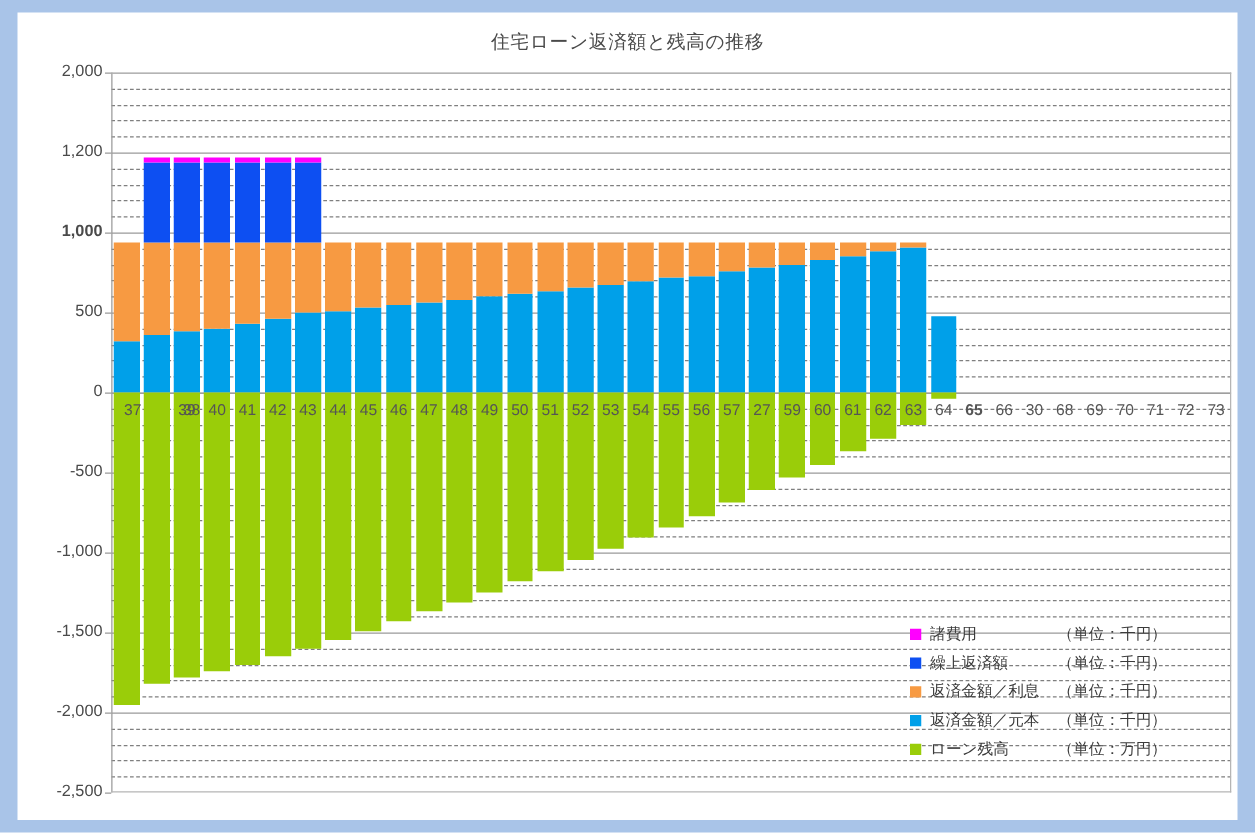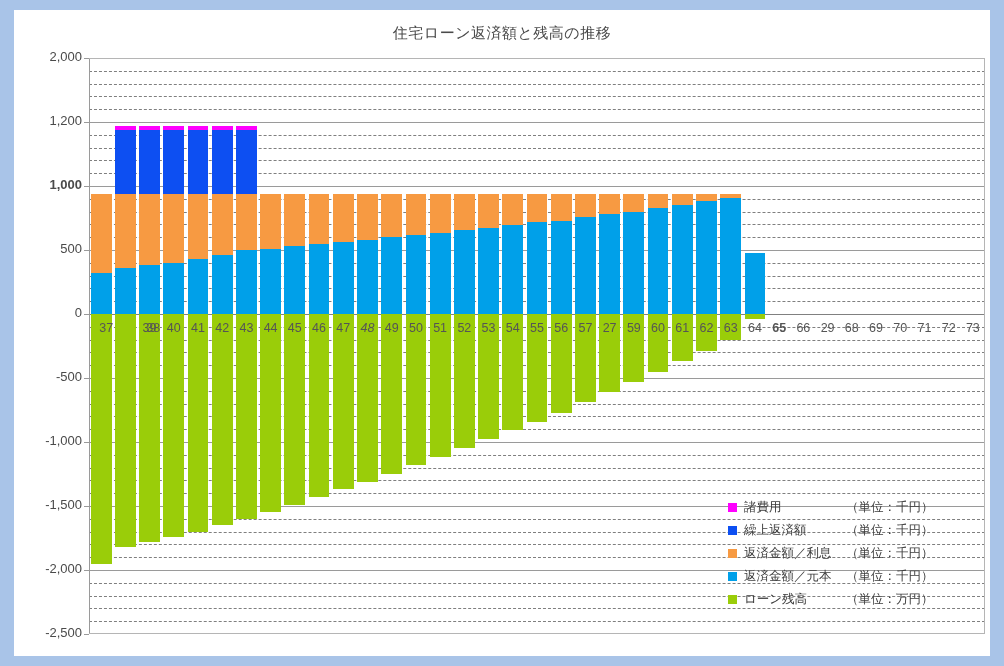--- a/index.html
+++ b/index.html
@@ -327,40 +327,40 @@
       <div class="xlab" style="left: 99.2162px; width: 24.2162px; top: 311px; margin-left: 28px;">38</div>
       <div class="xlab" style="left: 123.432px; width: 24.2162px; top: 311px;">39</div>
       <div class="xlab" style="left: 147.649px; width: 24.2162px; top: 311px;">40</div>
       <div class="xlab" style="left: 171.865px; width: 24.2162px; top: 311px;">41</div>
       <div class="xlab" style="left: 196.081px; width: 24.2162px; top: 311px;">42</div>
       <div class="xlab" style="left: 220.297px; width: 24.2162px; top: 311px;">43</div>
       <div class="xlab" style="left: 244.514px; width: 24.2162px; top: 311px;">44</div>
       <div class="xlab" style="left: 268.73px; width: 24.2162px; top: 311px;">45</div>
       <div class="xlab" style="left: 292.946px; width: 24.2162px; top: 311px;">46</div>
       <div class="xlab" style="left: 317.162px; width: 24.2162px; top: 311px;">47</div>
-      <div class="xlab" style="left: 341.378px; width: 24.2162px; top: 311px; font-style: italic;">48</div>
+      <div class="xlab" style="left: 341.378px; width: 24.2162px; top: 311px;">48</div>
       <div class="xlab" style="left: 365.595px; width: 24.2162px; top: 311px;">49</div>
       <div class="xlab" style="left: 389.811px; width: 24.2162px; top: 311px;">50</div>
       <div class="xlab" style="left: 414.027px; width: 24.2162px; top: 311px;">51</div>
       <div class="xlab" style="left: 438.243px; width: 24.2162px; top: 311px;">52</div>
       <div class="xlab" style="left: 462.459px; width: 24.2162px; top: 311px;">53</div>
       <div class="xlab" style="left: 486.676px; width: 24.2162px; top: 311px;">54</div>
       <div class="xlab" style="left: 510.892px; width: 24.2162px; top: 311px;">55</div>
       <div class="xlab" style="left: 535.108px; width: 24.2162px; top: 311px;">56</div>
       <div class="xlab" style="left: 559.324px; width: 24.2162px; top: 311px;">57</div>
       <div class="xlab" style="left: 583.541px; width: 24.2162px; top: 311px;">27</div>
       <div class="xlab" style="left: 607.757px; width: 24.2162px; top: 311px;">59</div>
       <div class="xlab" style="left: 631.973px; width: 24.2162px; top: 311px;">60</div>
       <div class="xlab" style="left: 656.189px; width: 24.2162px; top: 311px;">61</div>
       <div class="xlab" style="left: 680.405px; width: 24.2162px; top: 311px;">62</div>
       <div class="xlab" style="left: 704.622px; width: 24.2162px; top: 311px;">63</div>
       <div class="xlab" style="left: 728.838px; width: 24.2162px; top: 311px;">64</div>
       <div class="xlab" style="left: 753.054px; width: 24.2162px; top: 311px; font-weight: bold;">65</div>
       <div class="xlab" style="left: 777.27px; width: 24.2162px; top: 311px;">66</div>
-      <div class="xlab" style="left: 801.486px; width: 24.2162px; top: 311px;">29</div>
+      <div class="xlab" style="left: 801.486px; width: 24.2162px; top: 311px;">30</div>
       <div class="xlab" style="left: 825.703px; width: 24.2162px; top: 311px;">68</div>
       <div class="xlab" style="left: 849.919px; width: 24.2162px; top: 311px;">69</div>
       <div class="xlab" style="left: 874.135px; width: 24.2162px; top: 311px;">70</div>
       <div class="xlab" style="left: 898.351px; width: 24.2162px; top: 311px;">71</div>
       <div class="xlab" style="left: 922.568px; width: 24.2162px; top: 311px;">72</div>
       <div class="xlab" style="left: 946.784px; width: 24.2162px; top: 311px;">73</div>
     </div>
 
   <div id="legend">
       <div class="leg-row">

